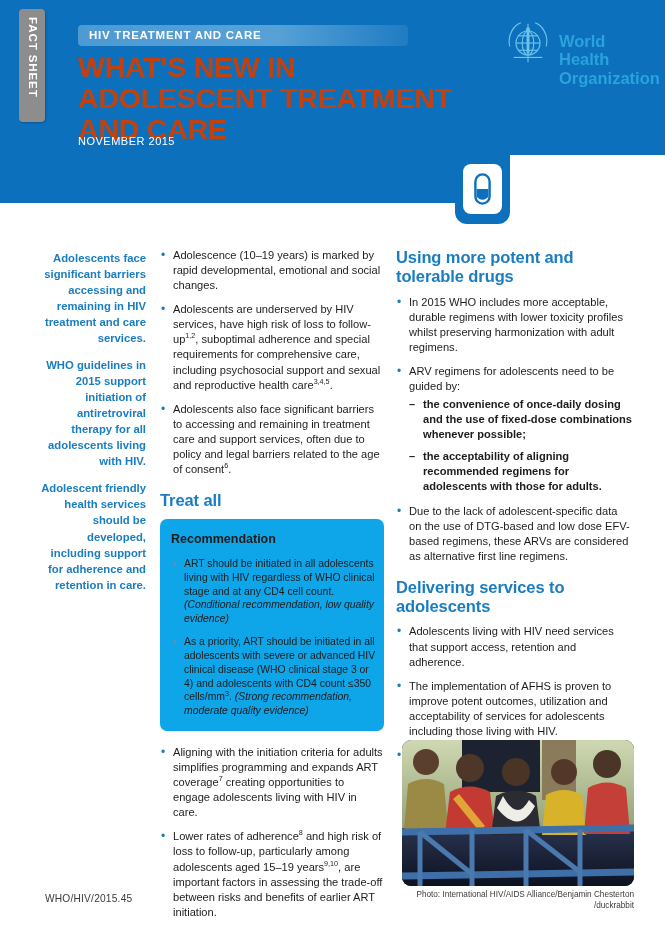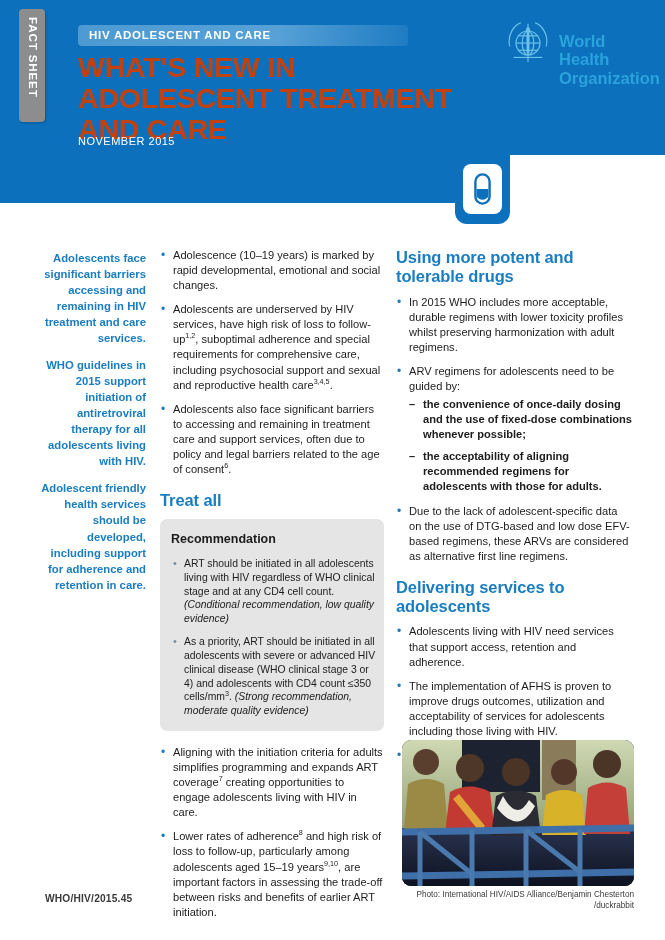--- a/index.html
+++ b/index.html
@@ -137,21 +137,21 @@
     font-size: 16.5px;
     font-weight: bold;
     line-height: 1.14;
     margin-top: 14px;
     margin-bottom: 9px;
     letter-spacing: -0.1px;
   }
   h2.section.first { margin-top: 0; }
 
   .rec-box {
-    background: #e5e5e5;
+    background: #0ea5e9;
     border-radius: 7px;
     padding: 12px 4px 13px 11px;
     margin-bottom: 14px;
   }
   .rec-box h3 {
     color: #1c1c1c;
     font-size: 12.5px;
     font-weight: bold;
     margin-bottom: 9px;
   }
@@ -188,37 +188,36 @@
     color: #3a3a3a;
     font-size: 8.2px;
     line-height: 1.32;
   }
 
   .doc-code {
     position: absolute; left: 45px; top: 893px;
     color: #3a3a3a;
     font-size: 10.2px;
     letter-spacing: 0.2px;
-    font-weight: bold;
   }
 </style>
 </head>
 <body>
 
 <div class="page">
 
   <div class="header"></div>
   <div class="header-notch"></div>
 
   <div class="fact-tab">
     <span>FACT SHEET</span>
   </div>
 
   <div class="kicker-bar">
-    <span>HIV ADOLESCENT AND CARE</span>
+    <span>HIV TREATMENT AND CARE</span>
   </div>
 
   <div class="main-title">WHAT'S NEW IN ADOLESCENT TREATMENT AND CARE</div>
   <div class="date-line">NOVEMBER 2015</div>
 
   <div class="who-logo">
     <svg class="who-emblem" viewBox="0 0 100 100">
       <g fill="none" stroke="#6dc3e8" stroke-width="2.4">
         <circle cx="50" cy="48" r="25"></circle>
         <ellipse cx="50" cy="48" rx="12" ry="25"></ellipse>
@@ -293,21 +292,21 @@
           <li>the acceptability of aligning recommended regimens for adolescents with those for adults.</li>
         </ul>
       </li>
       <li>Due to the lack of adolescent-specific data on the use of DTG-based and low dose EFV-based regimens, these ARVs are considered as alternative first line regimens.</li>
     </ul>
 
     <h2 class="section">Delivering services to adolescents</h2>
 
     <ul class="blist">
       <li>Adolescents living with HIV need services that support  access, retention and adherence.</li>
-      <li>The implementation of AFHS is proven  to improve drugs outcomes, utilization and acceptability of services for adolescents including those living with HIV.</li>
+      <li>The implementation of AFHS is proven  to improve potent outcomes, utilization and acceptability of services for adolescents including those living with HIV.</li>
       <li>The WHO quality of care framework provides a useful working definition of AFHS<sup>11</sup>  and links</li>
     </ul>
   </div>
 
   <div class="photo-wrap">
     <svg width="232" height="146" viewBox="0 0 232 146">
       <defs>
         <linearGradient id="wallg" x1="0" y1="0" x2="0" y2="1">
           <stop offset="0%" stop-color="#cfd8b2"></stop>
           <stop offset="55%" stop-color="#9aa87e"></stop>

